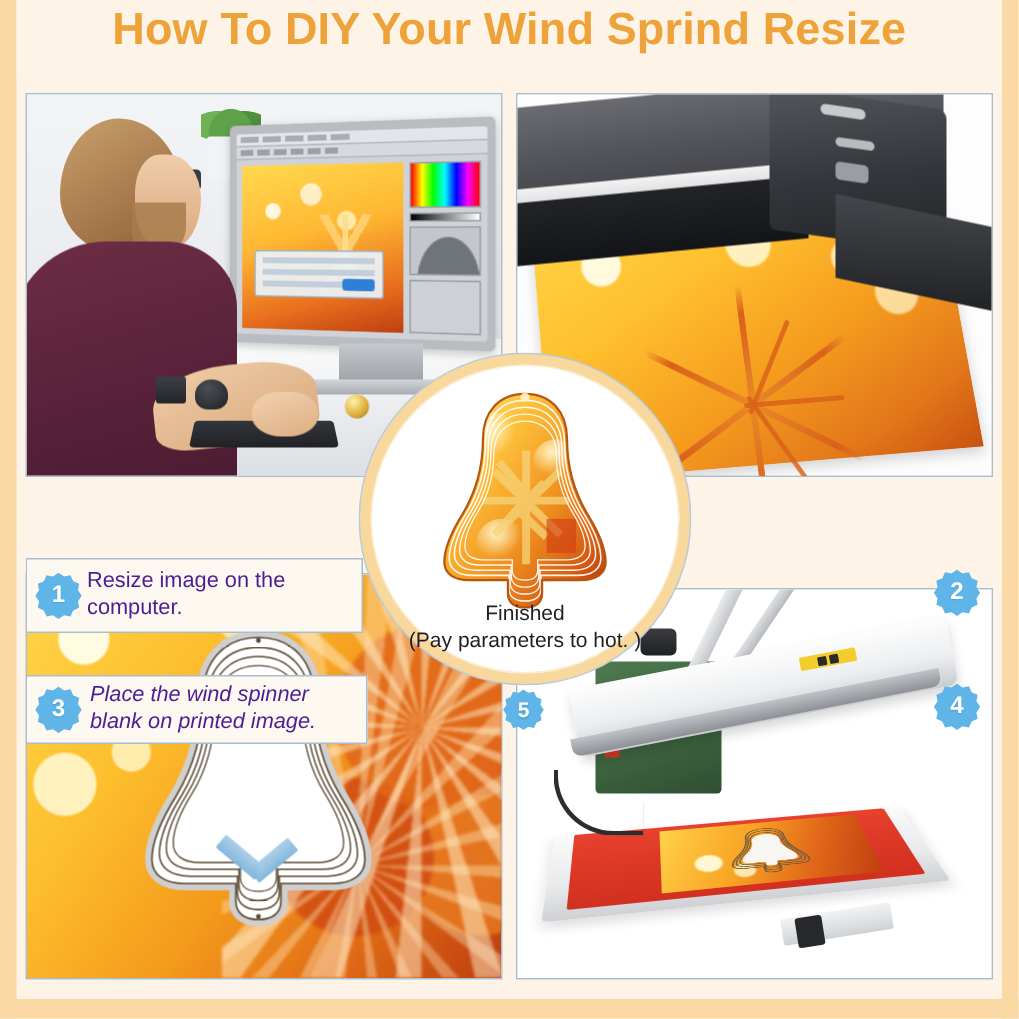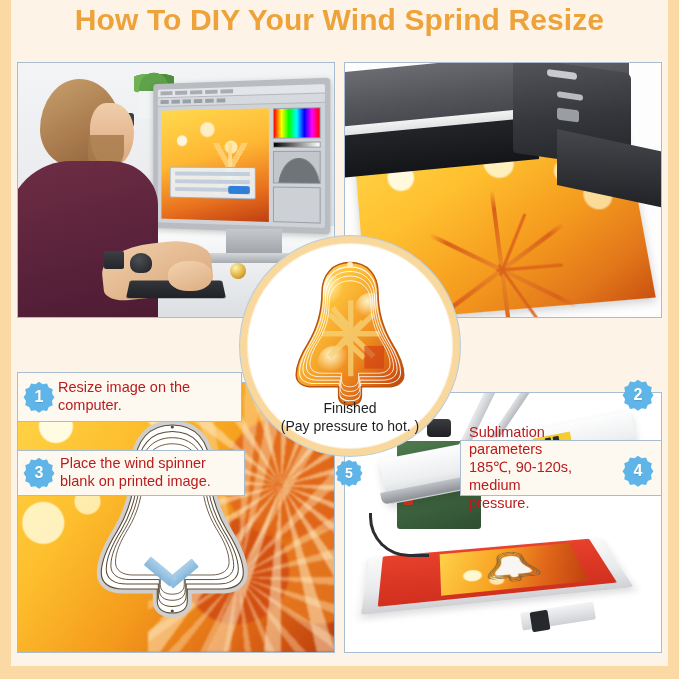--- a/index.html
+++ b/index.html
@@ -367,27 +367,27 @@
   .cap {
     position:absolute;
     background:#fdf8f0;
     border:1px solid #a9bdd0;
     display:flex;
     align-items:center;
     z-index:6;
   }
   .cap-text {
     font-size:14.5px;
-    color:#b91c1c;
+    color:#4c1d95;
     line-height:1.22;
     white-space:pre-line;
   }
   .cap1 { left:6px;   top:372px; width:225px; height:50px; padding:4px 6px 4px 40px; }
   .cap2 { right:6px;  top:372px; width:200px; height:48px; padding:4px 44px 4px 8px; }
-  .cap3 { left:6px;   top:450px; width:228px; height:46px; padding:3px 6px 3px 42px; }
+  .cap3 { left:6px;   top:450px; width:228px; height:46px; padding:3px 6px 3px 42px;font-style:italic; }
   .cap4 { right:6px;  top:440px; width:202px; height:56px; padding:4px 44px 4px 8px; }
 
   
   .badge {
     position:absolute;
     width:32px; height:32px;
     z-index:9;
     display:flex; align-items:center; justify-content:center;
   }
   .badge svg { position:absolute; inset:0; width:100%; height:100%; }
@@ -598,25 +598,20 @@
 
   </div>
 
   <div class="cap cap1">
     <div class="cap-text">Resize image on the
 computer.</div>
   </div>
   <div class="cap cap3">
     <div class="cap-text">Place the wind spinner
 blank on printed image.</div>
-  </div>
-  <div class="cap cap4">
-    <div class="cap-text">Sublimation parameters
-185℃, 90-120s, medium
-pressure.</div>
   </div>
 
   <div class="badge b1">
     <svg viewBox="0 0 40 40">
       <path d="M20 1 L24.6 4.1 L30 3.1 L32.2 8.1 L37.2 10.3 L36.2 15.7 L39.3 20.3 L36.2 24.9 L37.2 30.3 L32.2 32.5 L30 37.5 L24.6 36.5 L20 39.6 L15.4 36.5 L10 37.5 L7.8 32.5 L2.8 30.3 L3.8 24.9 L0.7 20.3 L3.8 15.7 L2.8 10.3 L7.8 8.1 L10 3.1 L15.4 4.1 Z" fill="#5fb5e8"></path>
     </svg>
     <span>1</span>
   </div>
   <div class="badge b2">
     <svg viewBox="0 0 40 40">
@@ -676,21 +671,21 @@
             <use href="#bellpath" transform="translate(93 104) scale(0.94) translate(-93 -104)"></use>
             <use href="#bellpath" transform="translate(93 104) scale(0.875) translate(-93 -104)"></use>
             <use href="#bellpath" transform="translate(93 104) scale(0.81) translate(-93 -104)"></use>
             <use href="#bellpath" transform="translate(93 104) scale(0.745) translate(-93 -104)"></use>
           </g>
           <use href="#bellpath" fill="none" stroke="#b8550f" stroke-width="2"></use>
           <circle cx="93" cy="13" r="4" fill="#fff2c9" opacity=".9"></circle>
         </svg>
       </div>
       <div class="cc-caption">Finished
-(Pay pressure to hot. )</div>
+(Pay parameters to hot. )</div>
     </div>
   </div>
 
   <div class="badge b5">
     <svg viewBox="0 0 40 40">
       <path d="M20 1 L24.6 4.1 L30 3.1 L32.2 8.1 L37.2 10.3 L36.2 15.7 L39.3 20.3 L36.2 24.9 L37.2 30.3 L32.2 32.5 L30 37.5 L24.6 36.5 L20 39.6 L15.4 36.5 L10 37.5 L7.8 32.5 L2.8 30.3 L3.8 24.9 L0.7 20.3 L3.8 15.7 L2.8 10.3 L7.8 8.1 L10 3.1 L15.4 4.1 Z" fill="#5fb5e8"></path>
     </svg>
     <span>5</span>
   </div>
 

